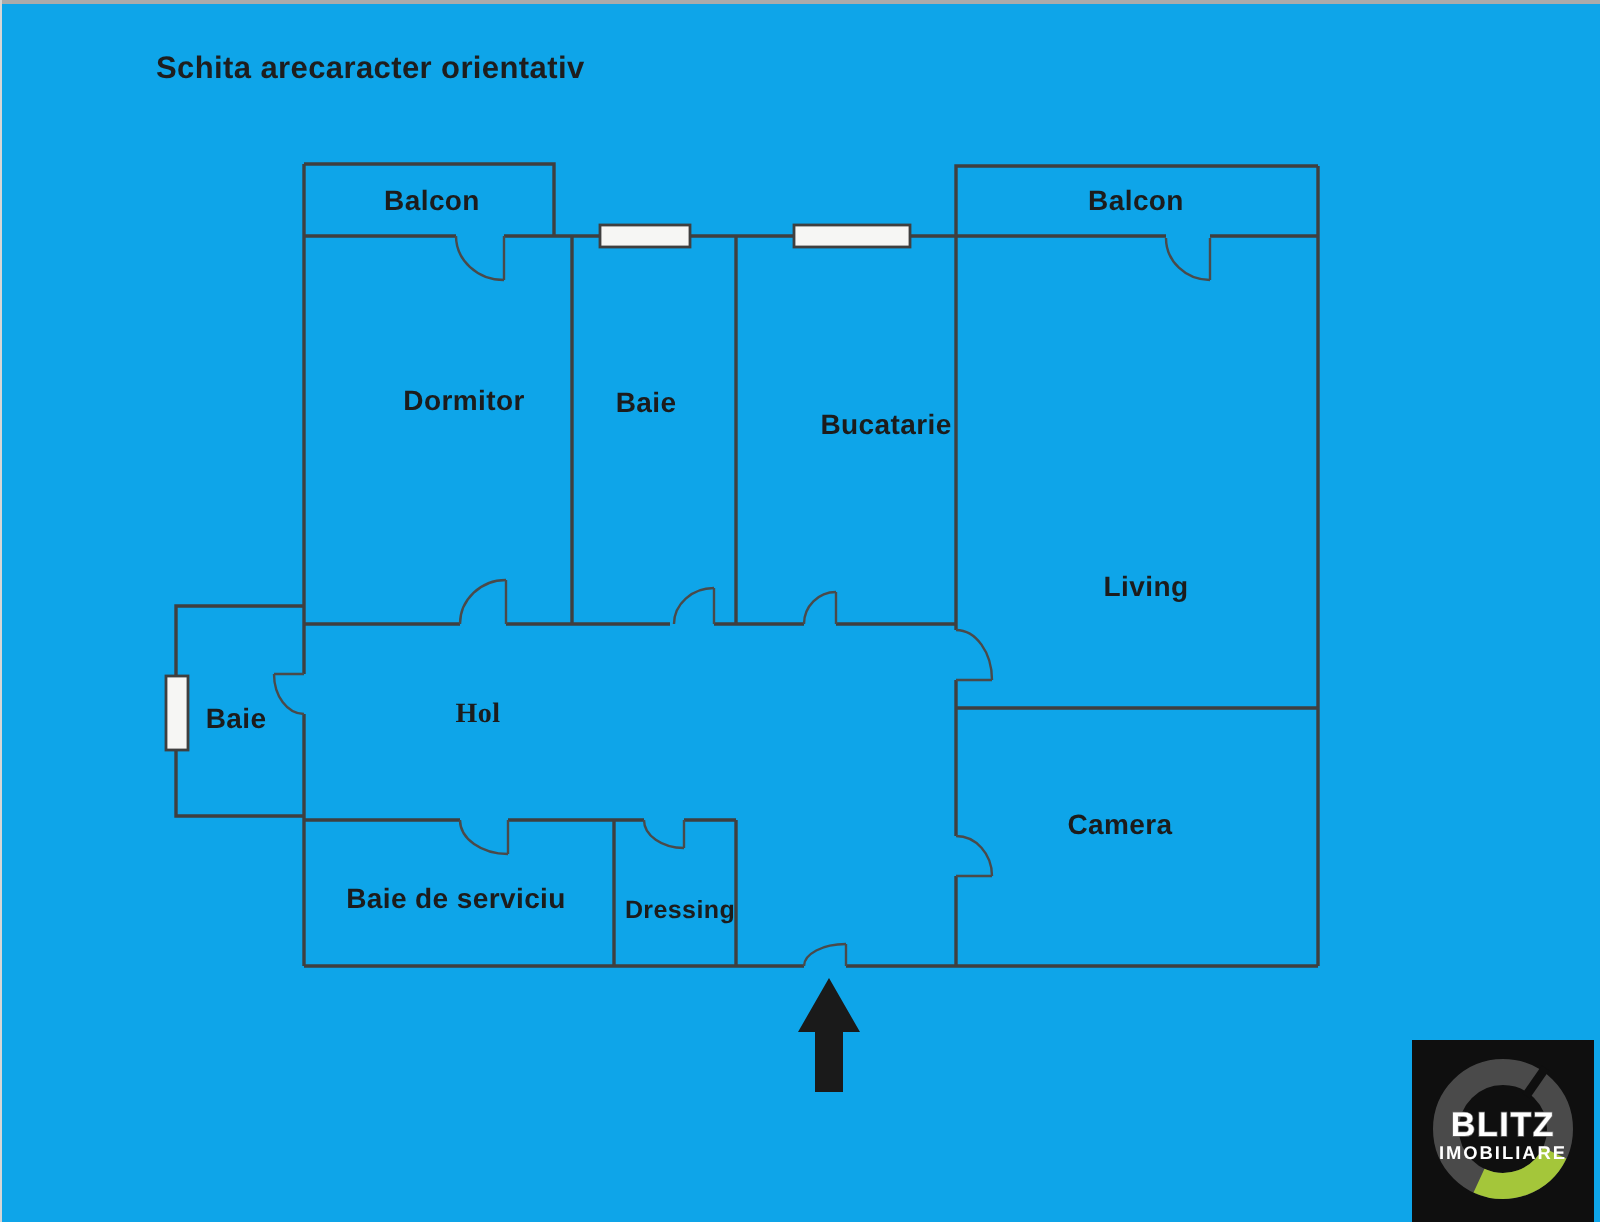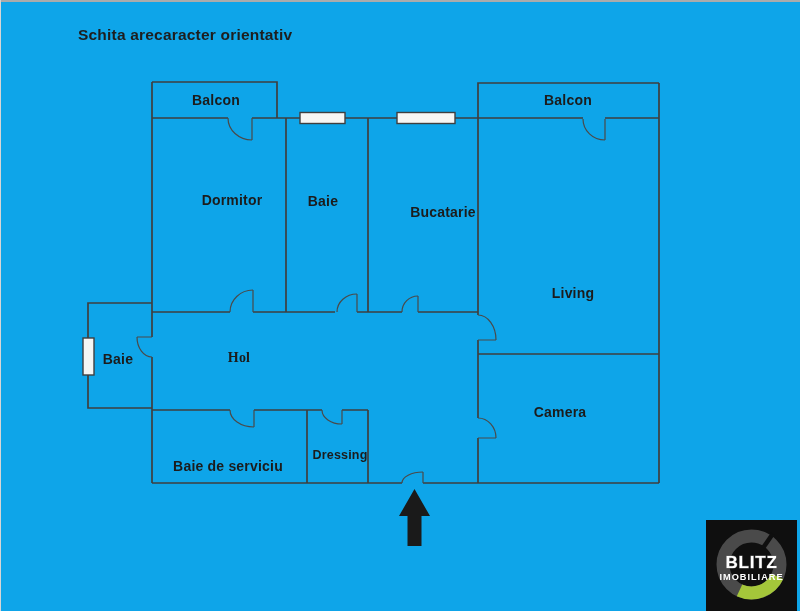--- a/index.html
+++ b/index.html
@@ -88,17 +88,17 @@
 
   <div>
     <div class="label" style="left:216px;top:100px;">Balcon</div>
     <div class="label" style="left:568px;top:100px;">Balcon</div>
     <div class="label" style="left:232px;top:200px;text-align:right;">Dormitor</div>
     <div class="label" style="left:323px;top:201px;">Baie</div>
     <div class="label" style="left:443px;top:212px;">Bucatarie</div>
     <div class="label" style="left:563px;top:293px;margin-left:10px;">Living</div>
     <div class="label" style="left:239px;top:358px;font-family:Liberation Serif, serif;">Hol</div>
     <div class="label" style="left:118px;top:359px;">Baie</div>
-    <div class="label" style="left:228px;top:449px;margin-top:17px;">Baie de serviciu</div>
+    <div class="label" style="left:228px;top:449px;">Baie de serviciu</div>
     <div class="label small" style="left:340px;top:455px;">Dressing</div>
     <div class="label" style="left:532px;top:412px;margin-left:28px;">Camera</div>
   </div>
 </div>
 
 </body></html>

